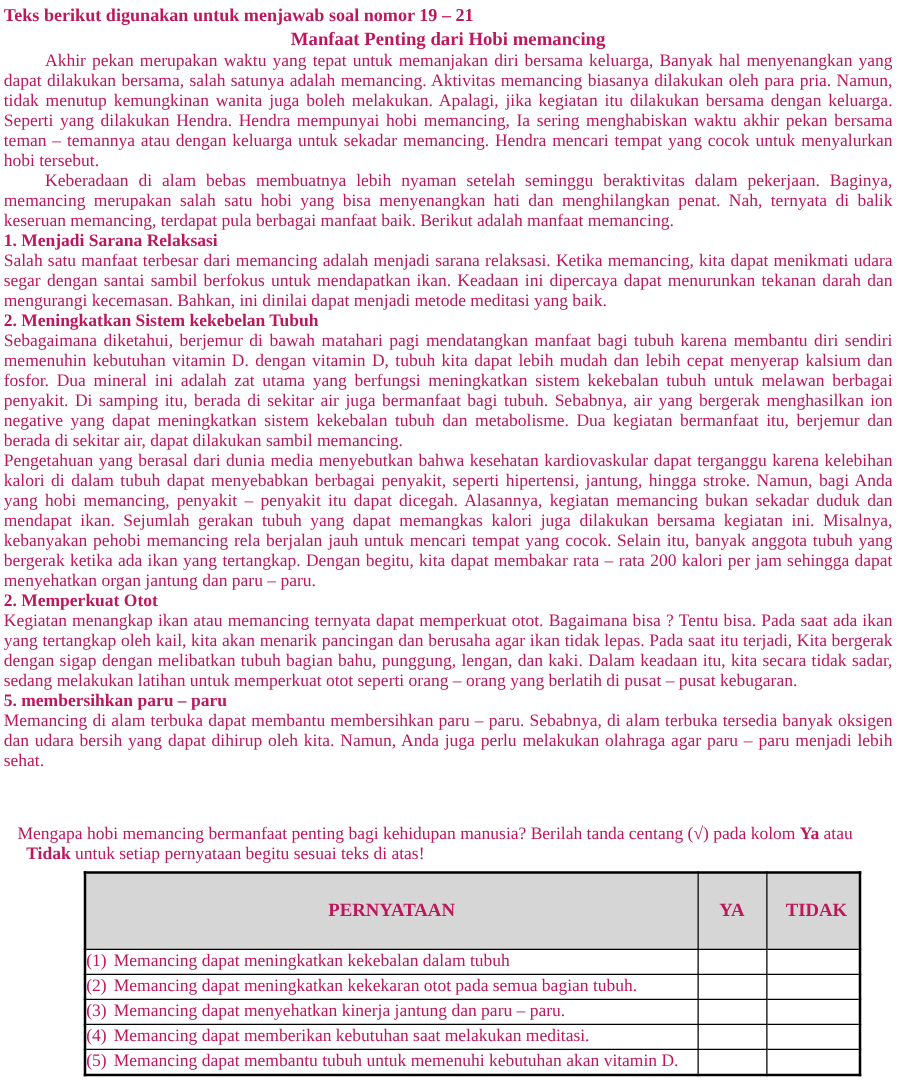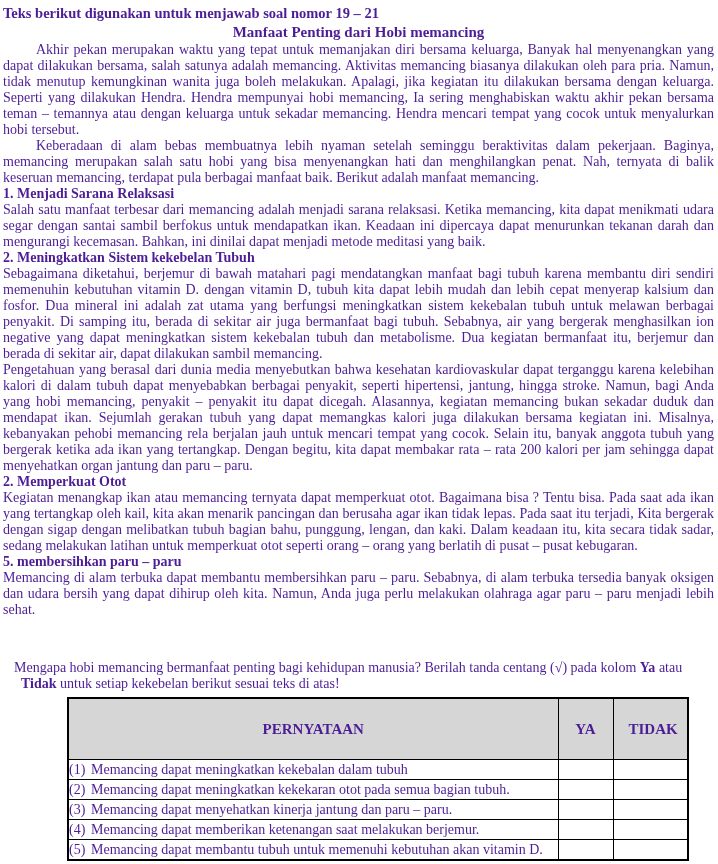--- a/index.html
+++ b/index.html
@@ -1,20 +1,20 @@
 <!DOCTYPE html>
 <html><head>
 <meta charset="utf-8">
 <style>
   html, body { margin:0; padding:0; background:#ffffff; }
   .page {
     width:718px; height:864px; box-sizing:border-box;
     padding:5px 4px 0 3px;
     font-family:"Liberation Serif","DejaVu Serif",serif;
-    font-size:14px; line-height:16px; color:#4c1d95;
+    font-size:14px; line-height:16px; color:#be185d;
     overflow:hidden; background:#ffffff;
   }
   .instruction { font-weight:bold; font-size:14.5px; }
   .doc-title { font-weight:bold; font-size:15px; text-align:center; margin:3px 0 2px 0; }
   p.body { margin:0; text-align:justify; }
   p.indented { text-indent:33px; }
   .section-heading { font-weight:bold; margin:0; }
   .question { margin:42px 0 0 0; padding-left:18px; text-indent:-7px; text-align:left; }
   .q-bold { font-weight:bold; }
   table.answer-table {
@@ -53,21 +53,21 @@
   <p class="body">Sebagaimana diketahui, berjemur di bawah matahari pagi mendatangkan manfaat bagi tubuh karena membantu diri sendiri memenuhin kebutuhan vitamin D. dengan vitamin D, tubuh kita dapat lebih mudah dan lebih cepat menyerap kalsium dan fosfor. Dua mineral ini adalah zat utama yang berfungsi meningkatkan sistem kekebalan tubuh untuk melawan berbagai penyakit. Di samping itu, berada di sekitar air juga bermanfaat bagi tubuh. Sebabnya, air yang bergerak menghasilkan ion negative yang dapat meningkatkan sistem kekebalan tubuh dan metabolisme. Dua kegiatan bermanfaat itu, berjemur dan berada di sekitar air, dapat dilakukan sambil memancing.</p>
 
   <p class="body">Pengetahuan yang berasal dari dunia media menyebutkan bahwa kesehatan kardiovaskular dapat terganggu karena kelebihan kalori di dalam tubuh dapat menyebabkan berbagai penyakit, seperti hipertensi, jantung, hingga stroke. Namun, bagi Anda yang hobi memancing, penyakit – penyakit itu dapat dicegah. Alasannya, kegiatan memancing bukan sekadar duduk dan mendapat ikan. Sejumlah gerakan tubuh yang dapat memangkas kalori juga dilakukan bersama kegiatan ini. Misalnya, kebanyakan pehobi memancing rela berjalan jauh untuk mencari tempat yang cocok. Selain itu, banyak anggota tubuh yang bergerak ketika ada ikan yang tertangkap. Dengan begitu, kita dapat membakar rata – rata 200 kalori per jam sehingga dapat menyehatkan organ jantung dan paru – paru.</p>
 
   <p class="section-heading">2. Memperkuat Otot</p>
   <p class="body">Kegiatan menangkap ikan atau memancing ternyata dapat memperkuat otot. Bagaimana bisa ? Tentu bisa. Pada saat ada ikan yang tertangkap oleh kail, kita akan menarik pancingan dan berusaha agar ikan tidak lepas. Pada saat itu terjadi, Kita bergerak dengan sigap dengan melibatkan tubuh bagian bahu, punggung, lengan, dan kaki. Dalam keadaan itu, kita secara tidak sadar, sedang melakukan latihan untuk memperkuat otot seperti orang – orang yang berlatih di pusat – pusat kebugaran.</p>
 
   <p class="section-heading">5. membersihkan paru – paru</p>
   <p class="body">Memancing di alam terbuka dapat membantu membersihkan paru – paru. Sebabnya, di alam terbuka tersedia banyak oksigen dan udara bersih yang dapat dihirup oleh kita. Namun, Anda juga perlu melakukan olahraga agar paru – paru menjadi lebih sehat.</p>
 
-  <p class="question"><span>Mengapa hobi memancing bermanfaat penting bagi kehidupan manusia? Berilah tanda centang (√) pada kolom </span><span class="q-bold">Ya</span><span> atau </span><span class="q-bold">Tidak</span><span> untuk setiap kekebelan berikut sesuai teks di atas!</span></p>
+  <p class="question"><span>Mengapa hobi memancing bermanfaat penting bagi kehidupan manusia? Berilah tanda centang (√) pada kolom </span><span class="q-bold">Ya</span><span> atau </span><span class="q-bold">Tidak</span><span> untuk setiap pernyataan begitu sesuai teks di atas!</span></p>
 
   <table class="answer-table">
     <colgroup>
       <col class="col-statement">
         <col class="col-ya">
         <col class="col-tidak">
     </colgroup>
     <thead>
       <tr>
         <th>PERNYATAAN</th>
@@ -85,21 +85,21 @@
         <td class="statement-cell"><span class="row-num">(2)</span><span>Memancing dapat meningkatkan kekekaran otot pada semua bagian tubuh.</span></td>
         <td></td>
         <td></td>
       </tr>
       <tr>
         <td class="statement-cell"><span class="row-num">(3)</span><span>Memancing dapat menyehatkan kinerja jantung dan paru – paru.</span></td>
         <td></td>
         <td></td>
       </tr>
       <tr>
-        <td class="statement-cell"><span class="row-num">(4)</span><span>Memancing dapat memberikan ketenangan saat melakukan berjemur.</span></td>
+        <td class="statement-cell"><span class="row-num">(4)</span><span>Memancing dapat memberikan kebutuhan saat melakukan meditasi.</span></td>
         <td></td>
         <td></td>
       </tr>
       <tr>
         <td class="statement-cell"><span class="row-num">(5)</span><span>Memancing dapat membantu tubuh untuk memenuhi kebutuhan akan vitamin D.</span></td>
         <td></td>
         <td></td>
       </tr>
     </tbody>
   </table>

